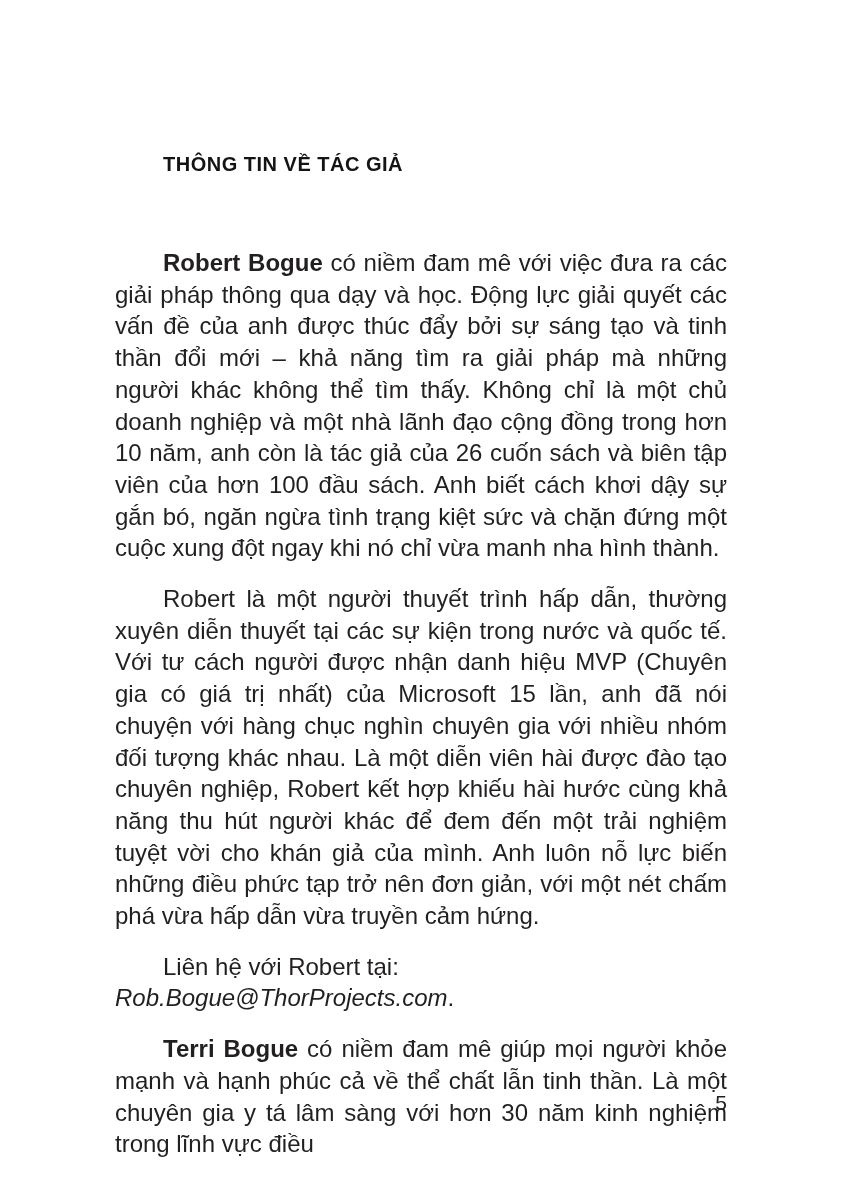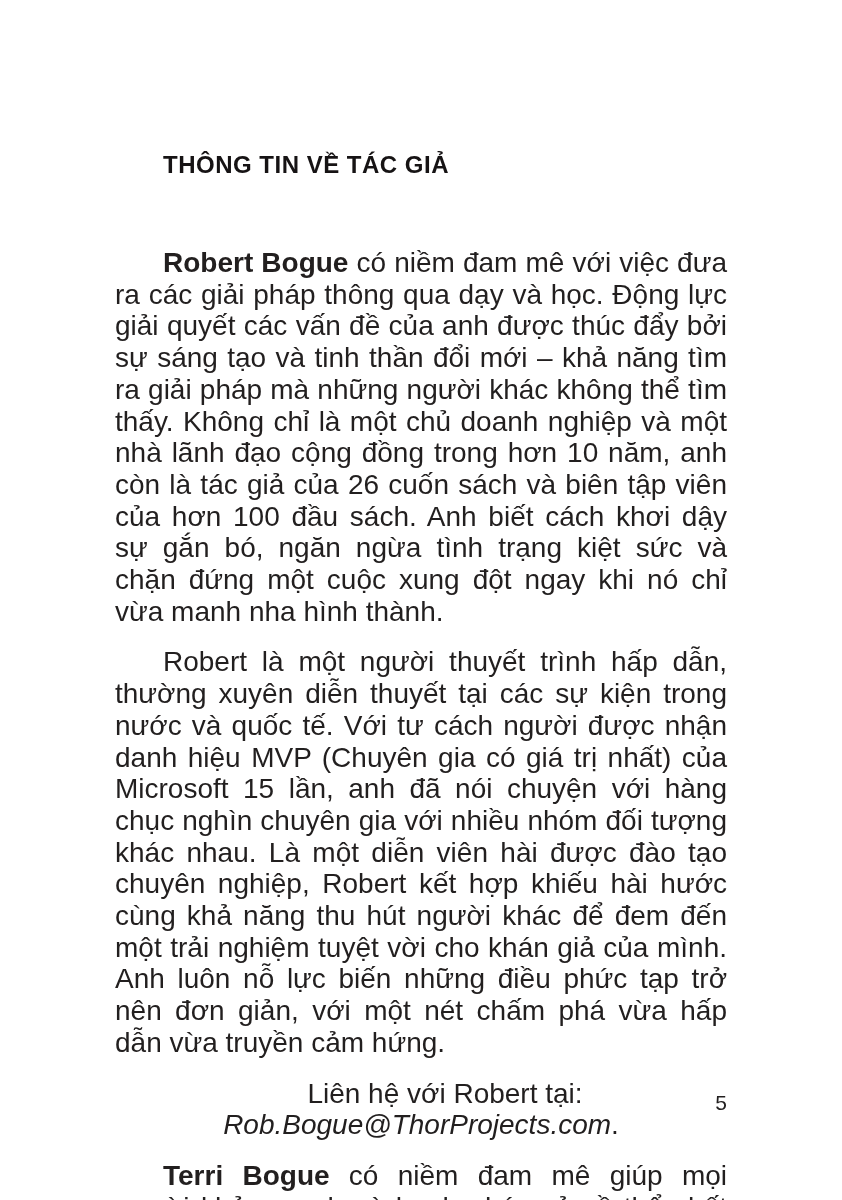--- a/index.html
+++ b/index.html
@@ -16,42 +16,42 @@
     font-family: "Liberation Sans", sans-serif;
     overflow: hidden;
     box-sizing: border-box;
   }
   .content {
     margin: 0 115px;
   }
   .title {
     padding-top: 150px;
     margin: 0 0 68px 48px;
-    font-size: 24px;
+    font-size: 20px;
     line-height: 29px;
     font-weight: 700;
     letter-spacing: 0.5px;
     color: #161314;
   }
   .para {
     margin: 0 0 19px 0;
-    font-size: 28px;
+    font-size: 24px;
     line-height: 31.7px;
     text-align: justify;
     text-indent: 48px;
     font-weight: 400;
   }
   .para .lead {
     font-weight: 700;
   }
   .para .em {
     font-style: italic;
   }
   .para.contact {
-    text-align: center;
+    text-align: left;
   }
   .para.terri {
   }
   .page-number {
     position: absolute;
     top: 1090px;
     right: 115px;
     font-size: 21px;
     line-height: 26px;
     color: #221f1f;

